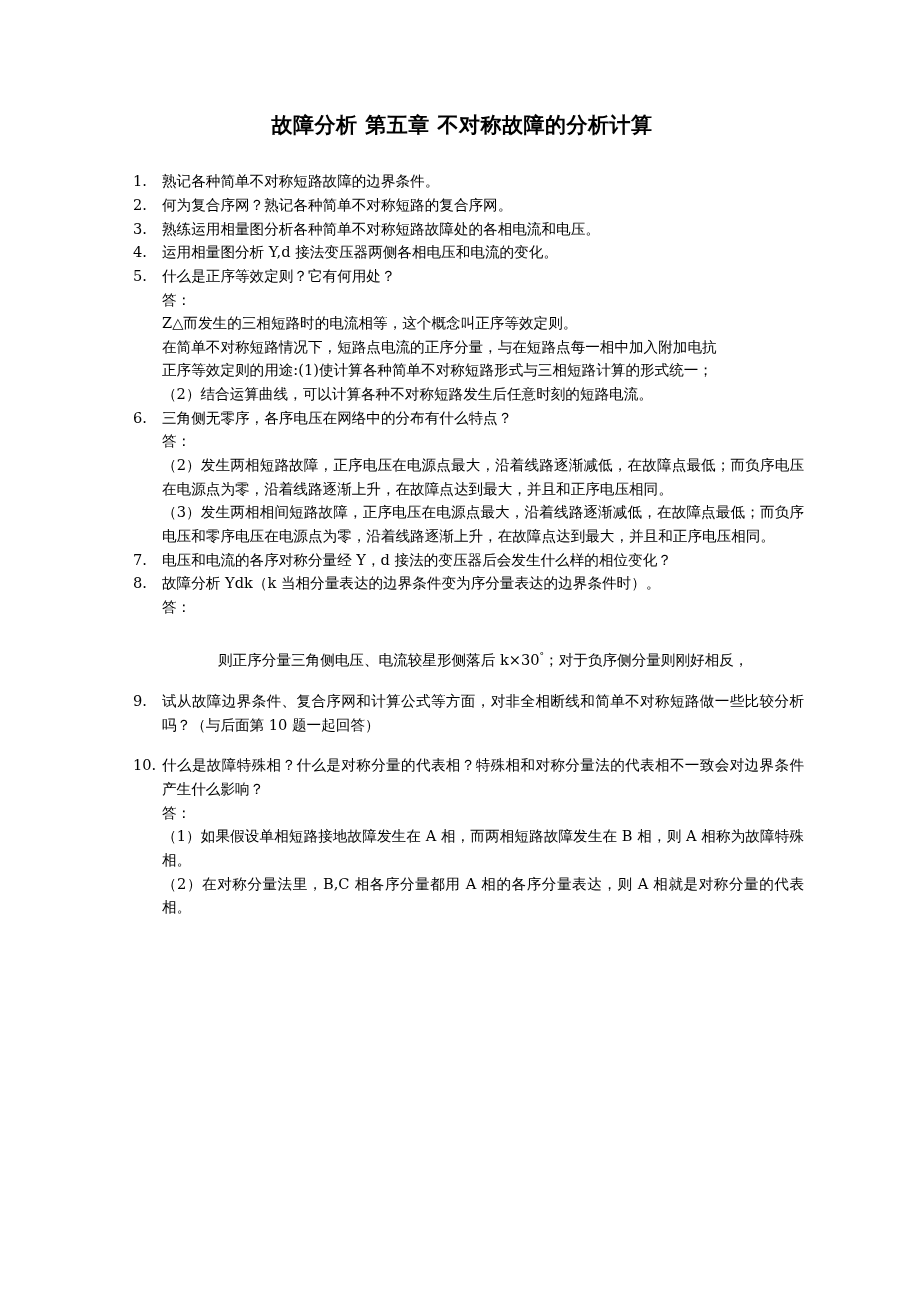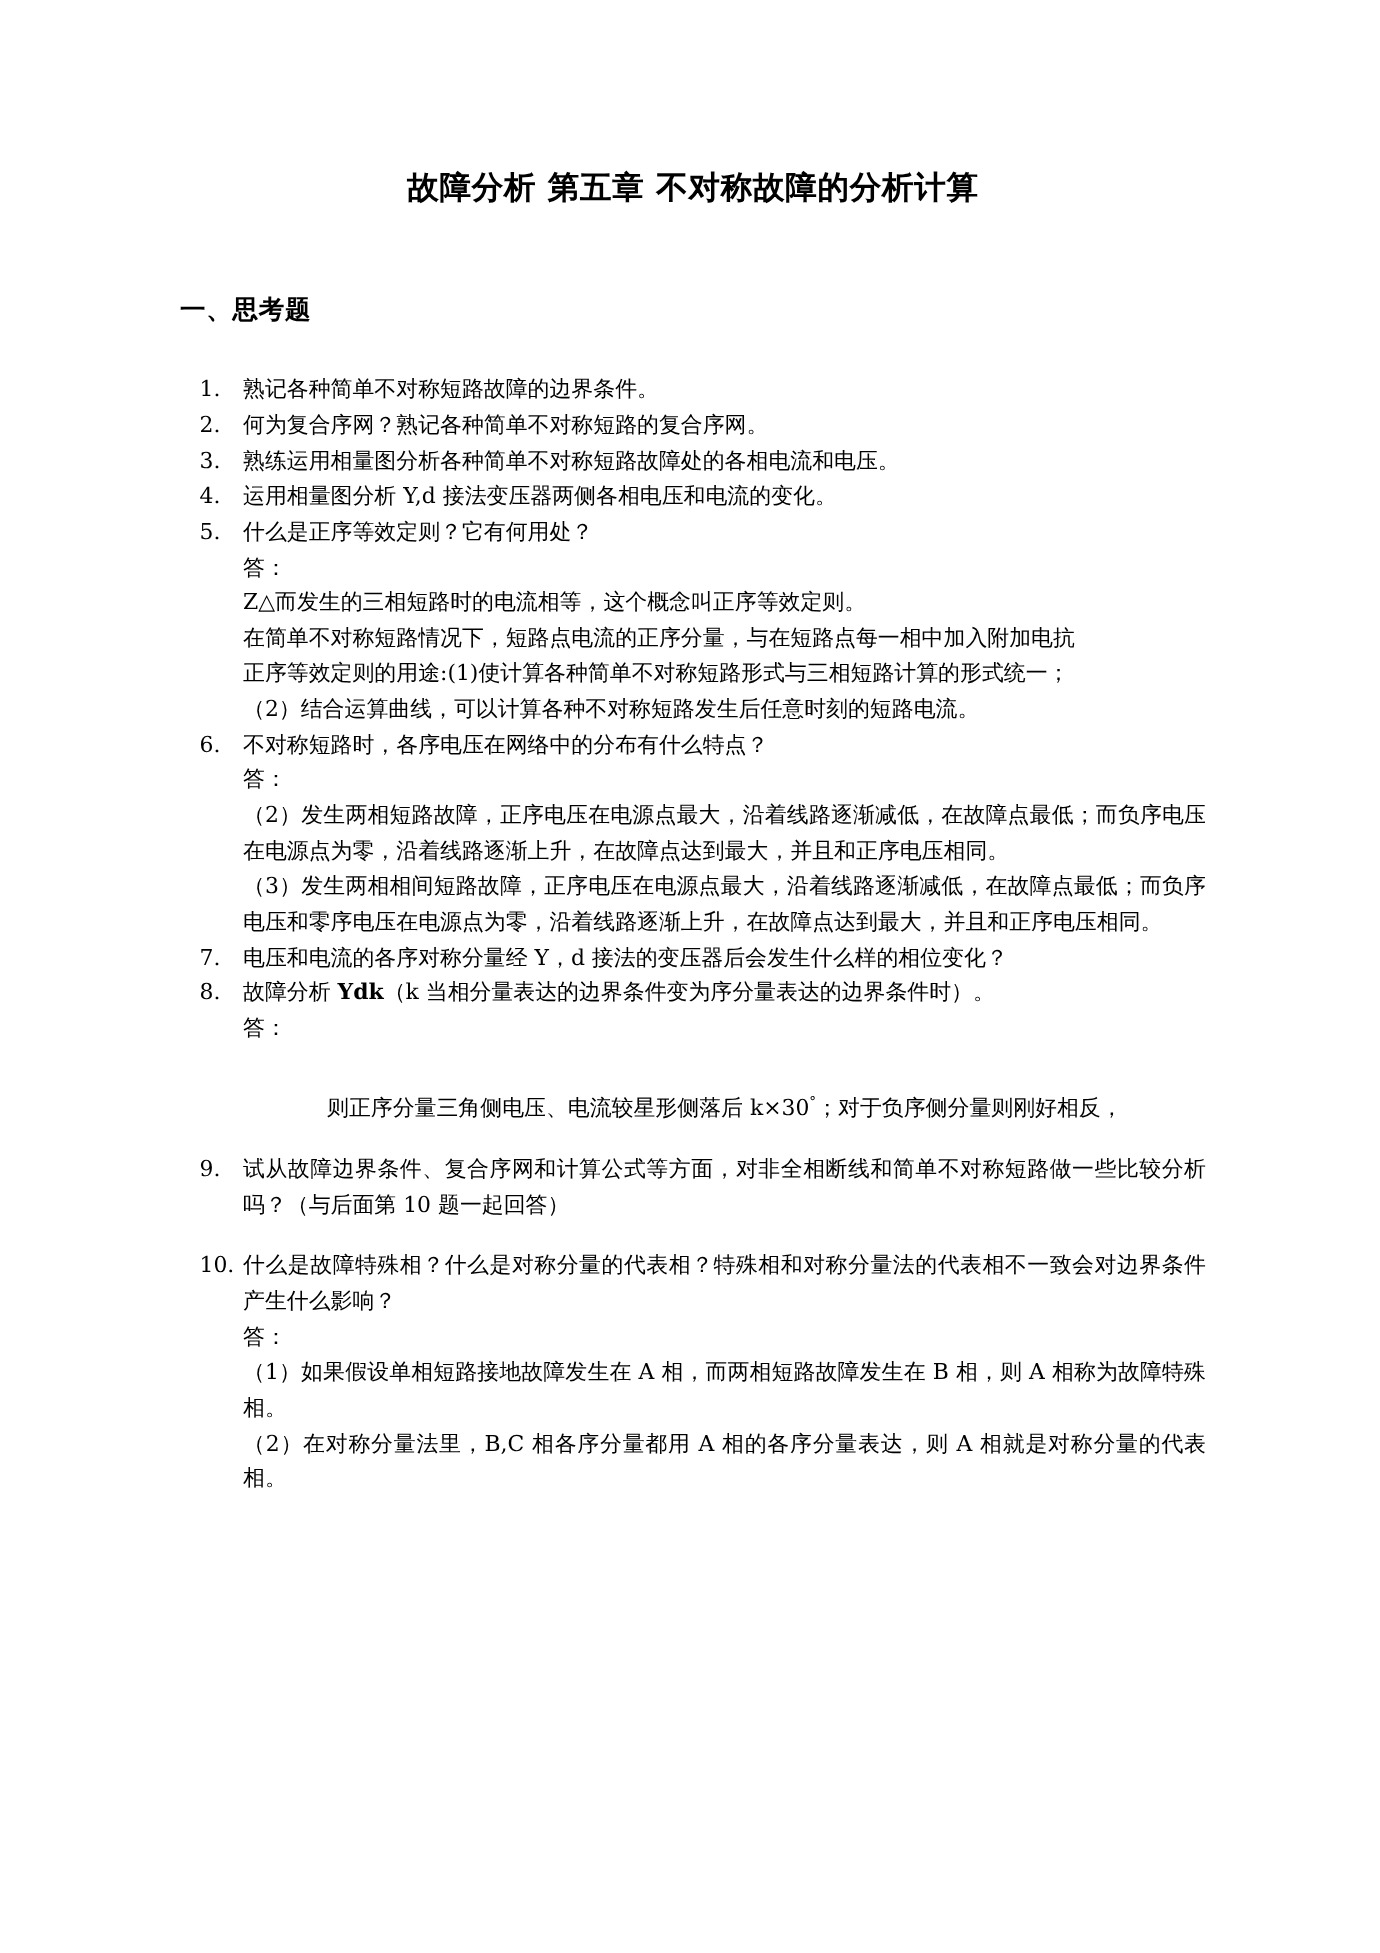--- a/index.html
+++ b/index.html
@@ -109,31 +109,30 @@
   }
   .math-line.offset2 {
     padding-left: 42px;
     margin-top: 24px;
   }
   sup.deg {
     font-size: 0.62em;
     vertical-align: super;
     line-height: 0;
   }
-  .bold-latin { font-weight: bold; font-family: "DejaVu Serif", "Liberation Serif", serif; }
+  .bold-latin { font-weight: normal; font-family: "DejaVu Serif", "Liberation Serif", serif; }
 </style>
 </head>
 <body>
 
 <div class="page">
   <div class="content">
 
     <h1 class="doc-title">故障分析  第五章  不对称故障的分析计算</h1>
 
-    <h2 class="section-heading">一、思考题</h2>
 
     <ol class="qlist">
 
       <li class="qitem qitem-first">
         <span class="num">1.</span>
         <span class="qtext">熟记各种简单不对称短路故障的边界条件。</span>
       </li>
 
       <li class="qitem">
         <span class="num">2.</span>
@@ -155,21 +154,21 @@
         <span class="qtext">什么是正序等效定则？它有何用处？</span>
         <span class="ans-label">答：</span>
         <span class="ans-para">Z△而发生的三相短路时的电流相等，这个概念叫正序等效定则。</span>
         <span class="ans-para">在简单不对称短路情况下，短路点电流的正序分量，与在短路点每一相中加入附加电抗</span>
         <span class="ans-para">正序等效定则的用途:(1)使计算各种简单不对称短路形式与三相短路计算的形式统一；</span>
         <span class="ans-para">（2）结合运算曲线，可以计算各种不对称短路发生后任意时刻的短路电流。</span>
       </li>
 
       <li class="qitem">
         <span class="num">6.</span>
-        <span class="qtext">不对称短路时，各序电压在网络中的分布有什么特点？</span>
+        <span class="qtext">三角侧无零序，各序电压在网络中的分布有什么特点？</span>
         <span class="ans-label">答：</span>
         <span class="ans-para">（2）发生两相短路故障，正序电压在电源点最大，沿着线路逐渐减低，在故障点最低；而负序电压在电源点为零，沿着线路逐渐上升，在故障点达到最大，并且和正序电压相同。</span>
         <span class="ans-para">（3）发生两相相间短路故障，正序电压在电源点最大，沿着线路逐渐减低，在故障点最低；而负序电压和零序电压在电源点为零，沿着线路逐渐上升，在故障点达到最大，并且和正序电压相同。</span>
       </li>
 
       <li class="qitem">
         <span class="num">7.</span>
         <span class="qtext">电压和电流的各序对称分量经 Y，d 接法的变压器后会发生什么样的相位变化？</span>
       </li>
 

